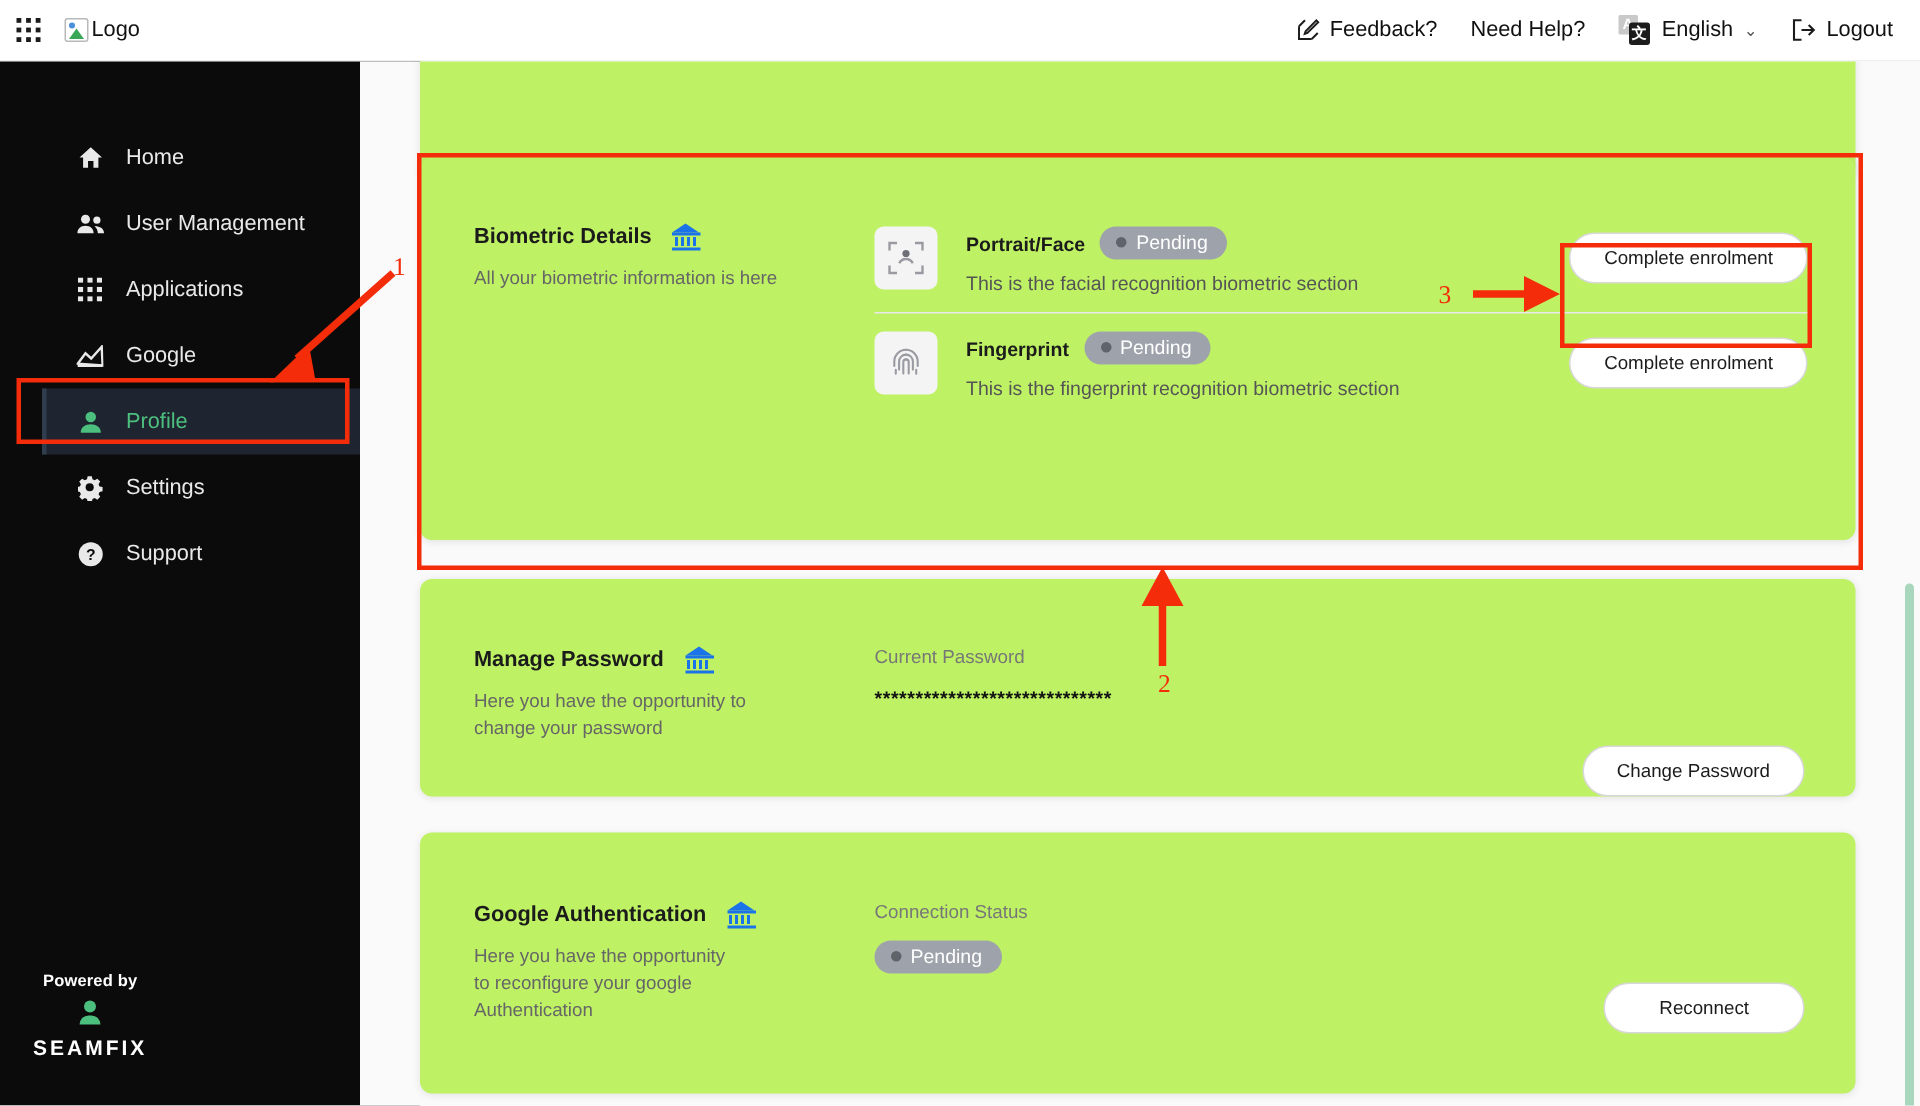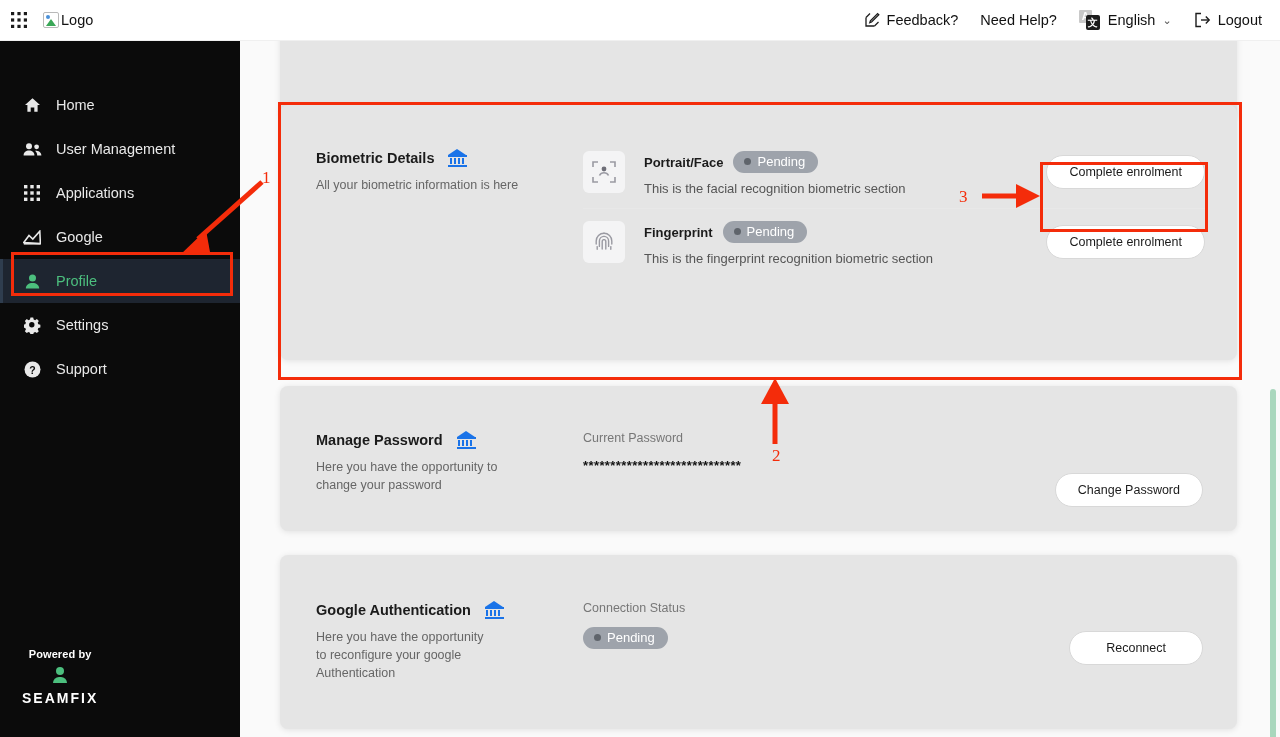--- a/index.html
+++ b/index.html
@@ -49,21 +49,21 @@
   .translate-icon .sq2 {
     position: absolute; left: 7px; top: 6px; width: 14px; height: 15px;
     background: #1c1c1c; color: #fff; font-size: 10px; font-weight: bold;
     line-height: 15px; text-align: center; border-radius: 2px;
   }
   .chev { font-size: 11px; color: #555; }
 
   
   .sidebar {
     position: absolute; left: 0; top: 41px; width: 280px; height: 696px;
-    background: #0b0b0b; color: #e6e6e6; padding-top: 42px;
+    background: #0b0b0b; color: #e6e6e6; padding-top: 42px; padding-left: 28px;
   }
   .nav-item {
     position: relative; display: flex; align-items: center; height: 44px;
     padding: 0 18px 0 22px; font-size: 14.5px; color: #e9e9e9; cursor: pointer;
   }
   .nav-item .ic { width: 20px; margin-right: 14px; display: flex; justify-content: center; }
   .nav-item .nav-chev { margin-left: auto; font-size: 11px; color: #cfcfcf; }
   .nav-item.active { background: #1e2530; color: #4cbf7e; }
   .nav-item.active .ic svg { fill: #4cbf7e; }
   .nav-item.active:before {
@@ -85,21 +85,21 @@
     content:""; position:absolute; left:0; top:10px; width:14px; height:6px;
     border-radius: 7px 7px 0 0; background:#4cbf7e;
   }
 
   
   .content {
     position: absolute; left: 240px; top: 41px; width: 1040px; height: 696px;
     background: #fafafa; overflow: hidden;
   }
   .card {
-    position: absolute; left: 40px; width: 957px; background: #e5e5e5;
+    position: absolute; left: 40px; width: 957px; background: #bef264;
     border-radius: 8px; box-shadow: 0 1px 6px rgba(0,0,0,.10);
   }
   .card-top-partial { top: -46px; height: 124px; }
   .card-bio { top: 64px; height: 255px; }
   .card-pwd { top: 345px; height: 145px; }
   .card-goog { top: 514px; height: 174px; }
 
   .sect-left { position: absolute; left: 36px; top: 0; width: 250px; }
   .sect-title-row { display: flex; align-items: center; gap: 14px; }
   .sect-title { font-size: 14.5px; font-weight: bold; color: #1b1b1b; white-space: nowrap;}
@@ -141,21 +141,21 @@
   .divider { height: 1px; background: #e8e8e8; margin: 0; }
 
   .pill-btn {
     border: 1px solid #d8d8d8; background: #fff; border-radius: 20px;
     padding: 9px 22px; font-size: 12.5px; color: #1b1b1b; cursor: pointer;
     font-family: "Liberation Sans", sans-serif; white-space: nowrap;
   }
   .field-label { font-size: 12.5px; color: #777; }
   .field-value { margin-top: 13px; font-size: 13px; color: #111; letter-spacing: .4px;
     font-weight: bold; word-break: break-all; }
-  .right-btn { position: absolute; right: 34px; }
+  .right-btn { position: absolute; right: 34px; margin-top: 24px; }
 
   
   .anno { position: absolute; pointer-events: none; }
   .anno-box { border: 3px solid #f42c0a; background: transparent; }
   .anno-num {
     color: #f42c0a; font-size: 17px; font-family: "Liberation Serif", serif;
   }
   .anno svg { display: block; overflow: visible; }
 
   .scrollbar-track {

